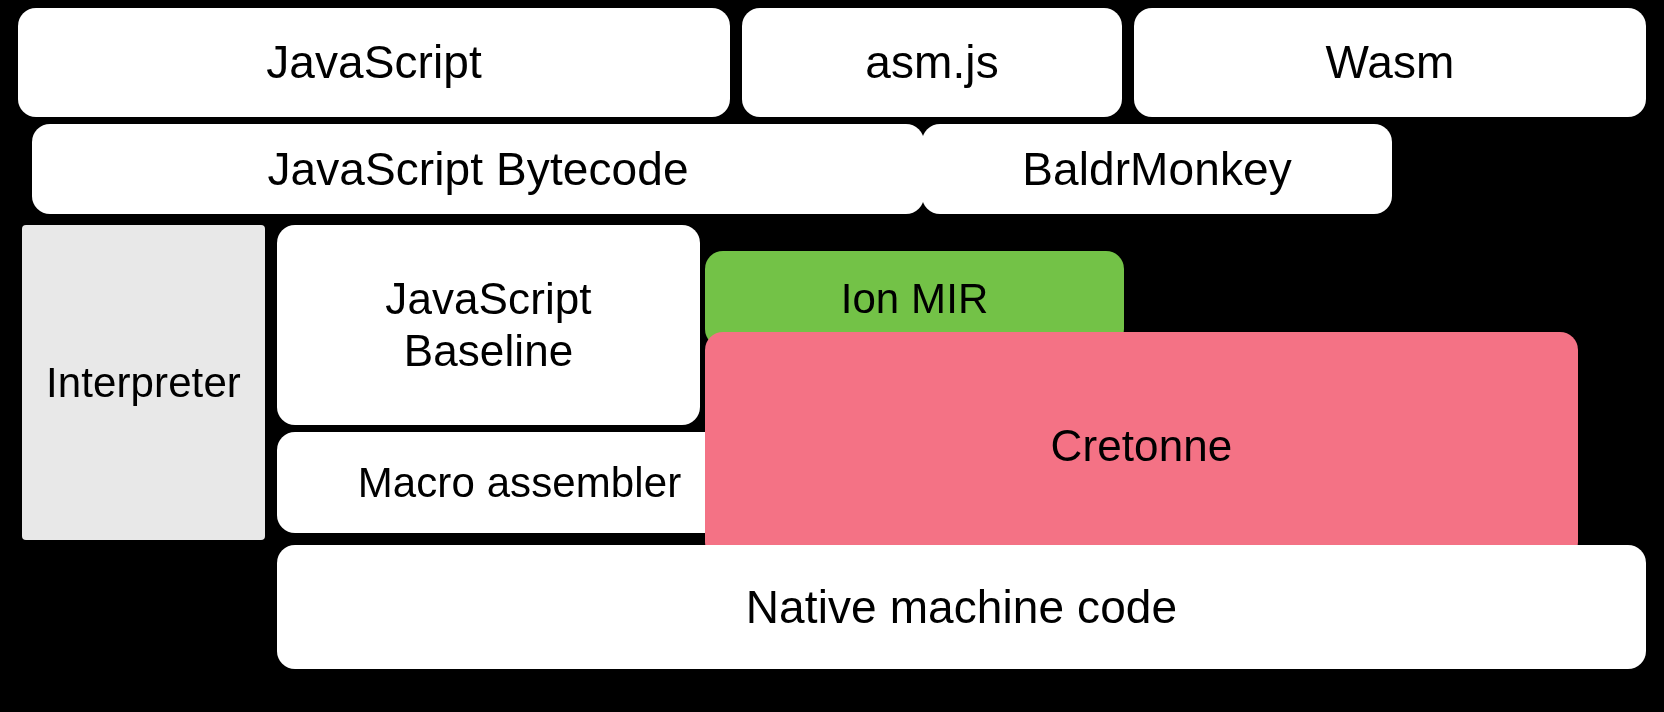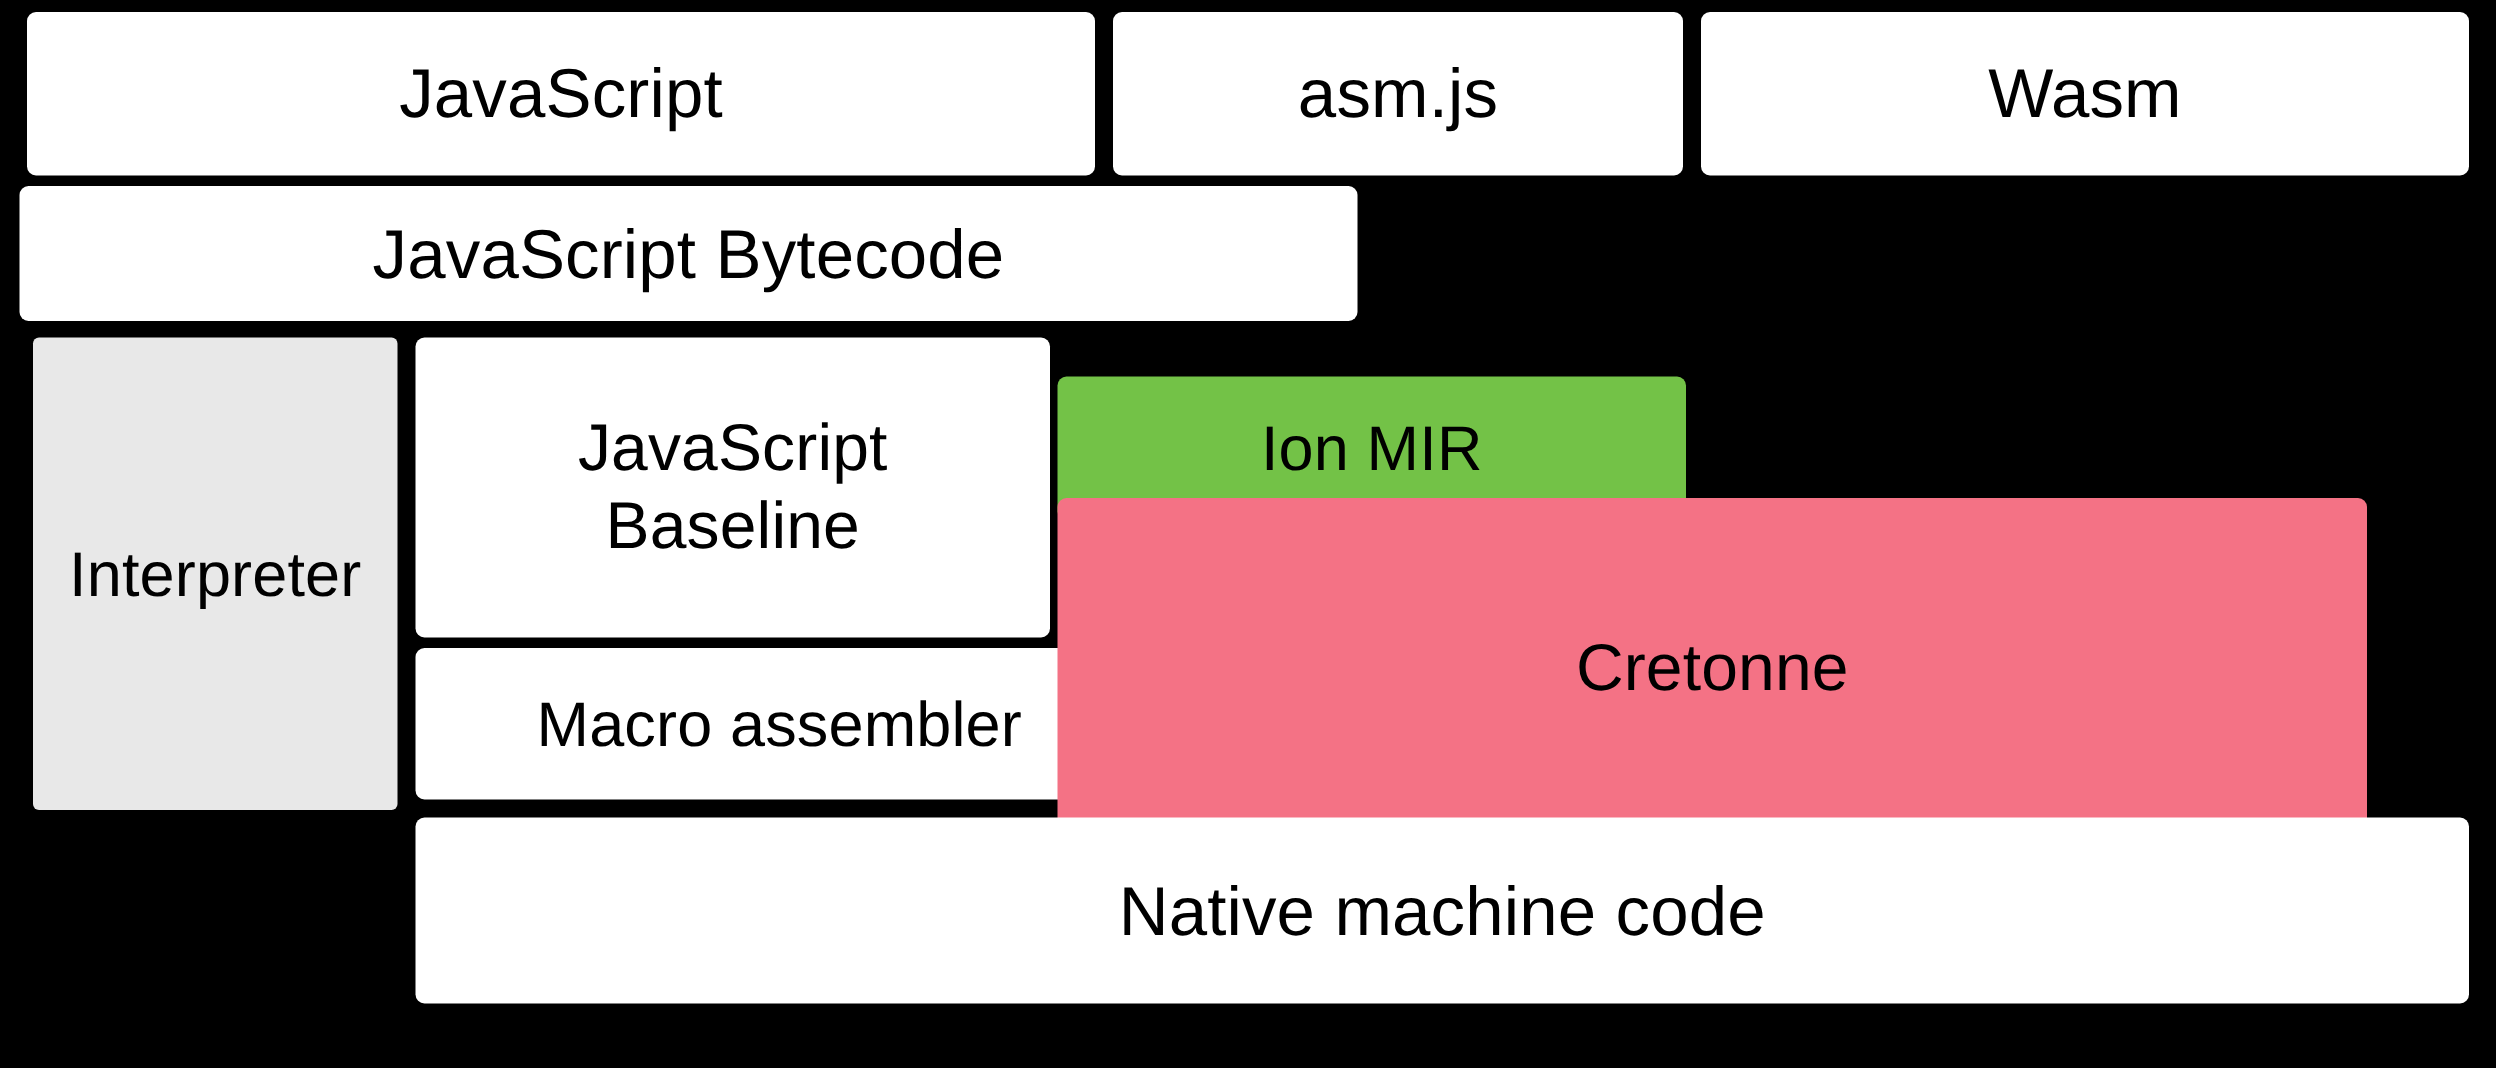--- a/index.html
+++ b/index.html
@@ -21,38 +21,38 @@
     background: #000000;
   }
   .node {
     position: absolute;
     box-sizing: border-box;
     display: flex;
     align-items: center;
     justify-content: center;
     text-align: center;
     color: #000000;
-    border-radius: 6px;
+    border-radius: 18px;
     line-height: 1.18;
     white-space: pre-line;
     font-weight: 400;
     letter-spacing: 0.1px;
   }
   .fill-white { background: #FFFFFF; }
   .fill-gray  { background: #E8E8E8; }
   .fill-green { background: #73C247; margin-top: 26px; }
   .fill-pink  { background: #F47285; }
 
   
   .n-javascript      { left: 18px;   top: 8px;   width: 712px; height: 109px; font-size: 46px; }
   .n-asmjs           { left: 742px;  top: 8px;   width: 380px; height: 109px; font-size: 46px; }
   .n-wasm            { left: 1134px; top: 8px;   width: 512px; height: 109px; font-size: 46px; }
 
   
-  .n-jsbytecode      { left: 13px;   top: 124px; width: 892px; height: 90px;  font-size: 46px; }
+  .n-jsbytecode      { left: 32px;   top: 124px; width: 892px; height: 90px;  font-size: 46px; }
   .n-baldrmonkey     { left: 922px;  top: 124px; width: 470px; height: 90px;  font-size: 46px; }
 
   
   .n-interpreter     { left: 22px;   top: 225px; width: 243px; height: 315px; font-size: 42px; border-radius: 4px; }
   .n-jsbaseline      { left: 277px;  top: 225px; width: 423px; height: 200px; font-size: 44px; }
   .n-macroassembler  { left: 277px;  top: 432px; width: 485px; height: 101px; font-size: 42px; text-align: right; }
   .n-ionmir          { left: 705px;  top: 225px; width: 419px; height: 96px;  font-size: 42px; }
   .n-cretonne        { left: 705px;  top: 332px; width: 873px; height: 228px; font-size: 44px; }
 
   
@@ -64,20 +64,21 @@
 <div id="diagram">
 
   <div class="node fill-white n-javascript">JavaScript</div>
 
   <div class="node fill-white n-asmjs">asm.js</div>
 
   <div class="node fill-white n-wasm">Wasm</div>
 
   <div class="node fill-white n-jsbytecode">JavaScript Bytecode</div>
 
+  <div class="node fill-white n-baldrmonkey">BaldrMonkey</div>
 
   <div class="node fill-gray n-interpreter">Interpreter</div>
 
   <div class="node fill-white n-jsbaseline">JavaScript
 Baseline</div>
 
   <div class="node fill-white n-macroassembler">Macro assembler</div>
 
   <div class="node fill-green n-ionmir">Ion MIR</div>
 

